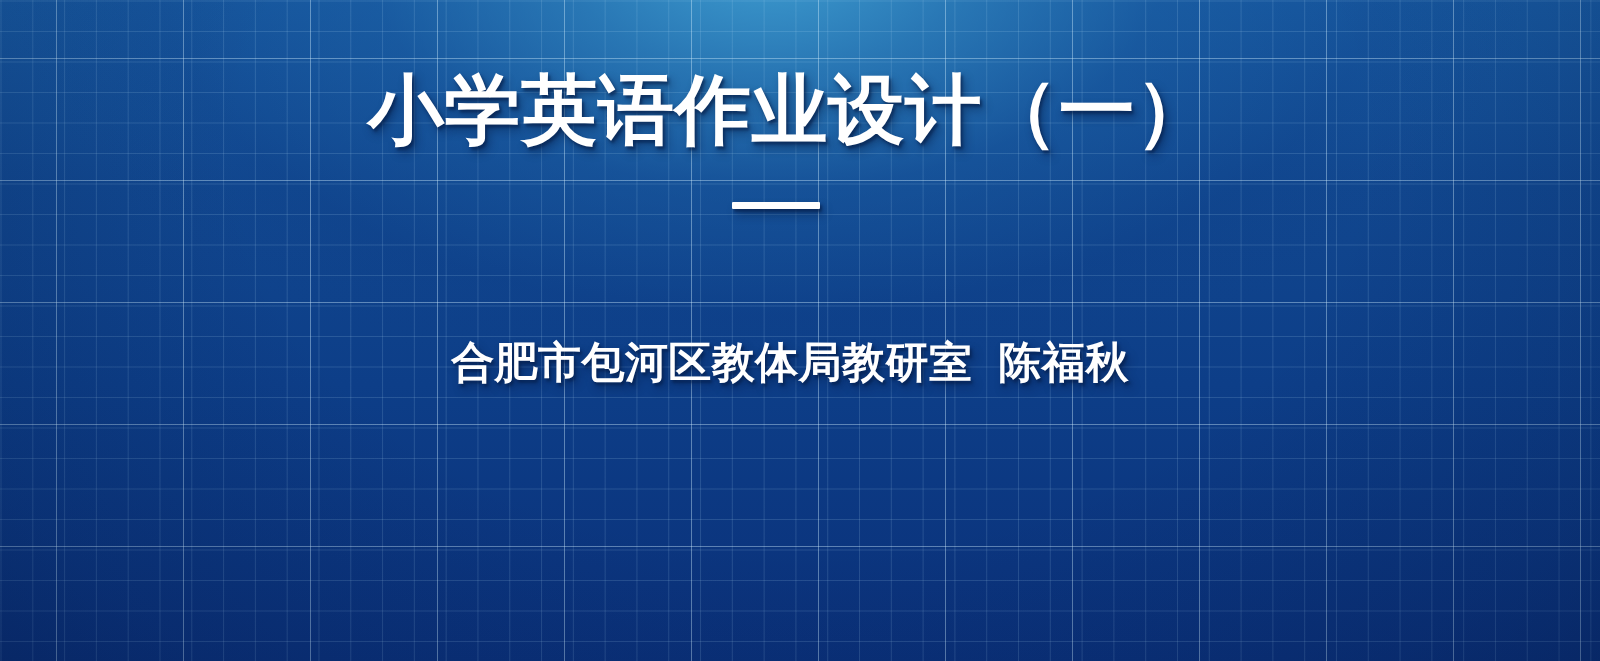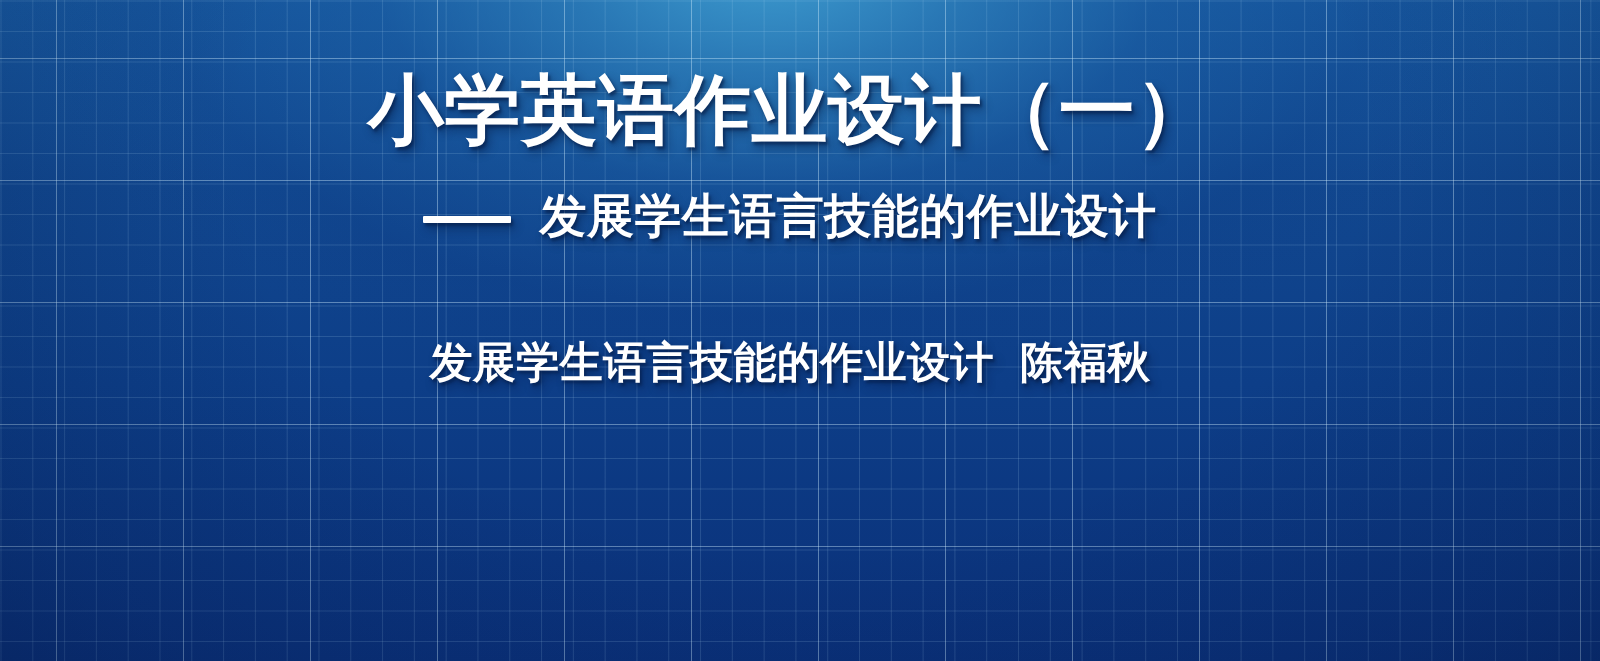--- a/index.html
+++ b/index.html
@@ -135,22 +135,21 @@
 
   <div class="content">
 
     <div class="text-stack" style="top:78px;">
       <div class="slide-title">小学英语作业设计（一）</div>
     </div>
 
     <div class="text-stack" style="top:196px;">
       <span class="subtitle-row">
         <span class="em-dash"></span>
-        <span class="slide-subtitle">发展学生语言技能的作业设计</span>
       </span>
     </div>
 
     <div class="text-stack" style="top:344px;">
-      <div class="slide-author">发展学生语言技能的作业设计  陈福秋</div>
+      <div class="slide-author">合肥市包河区教体局教研室  陈福秋</div>
     </div>
 
   </div>
 </div>
 
 </body></html>

